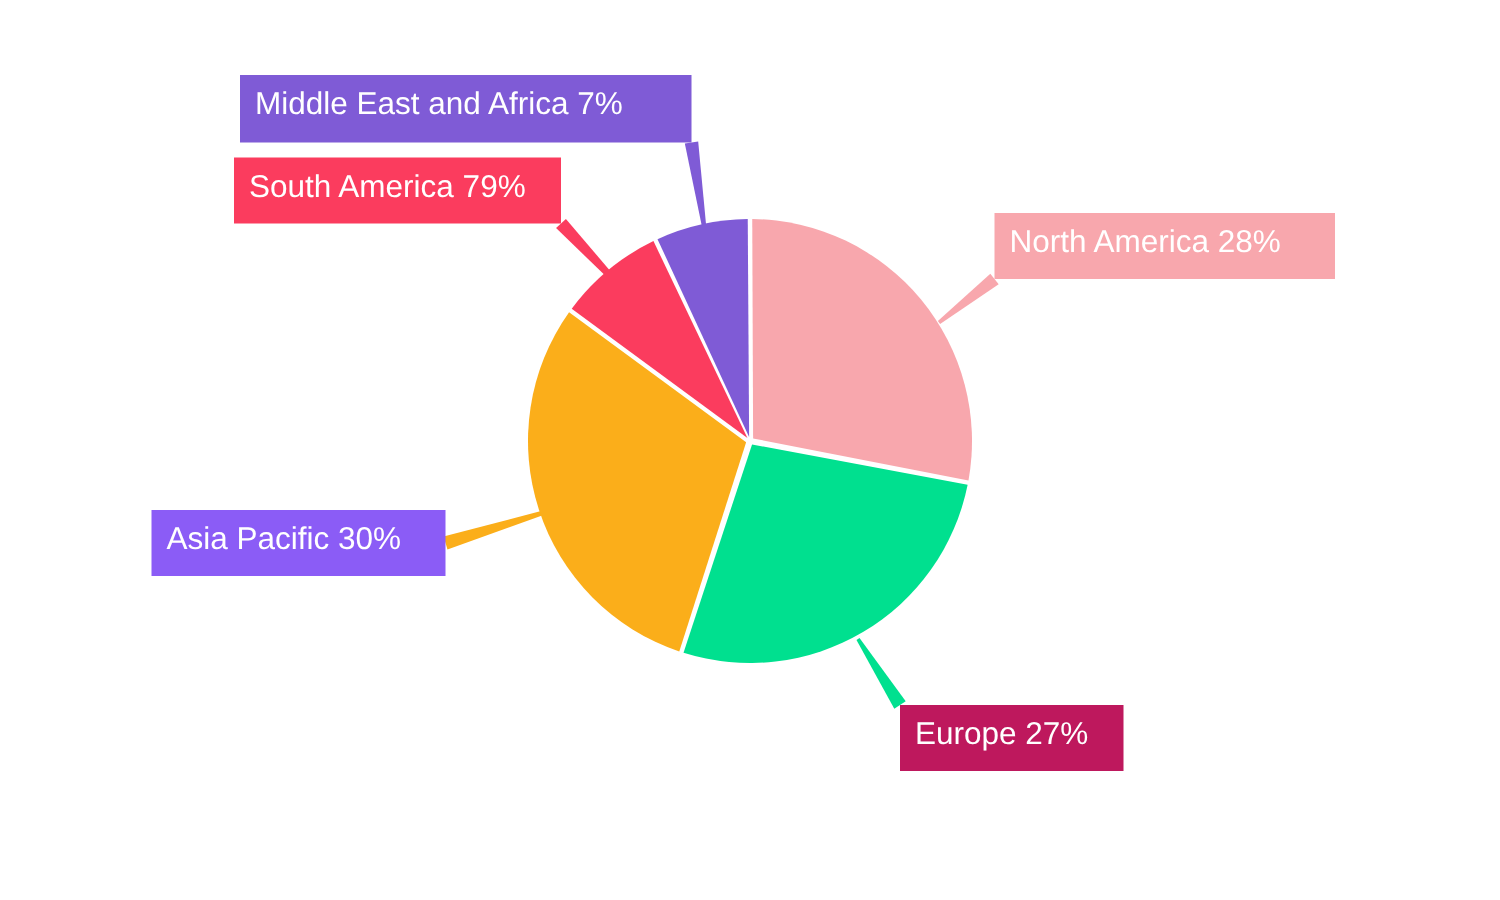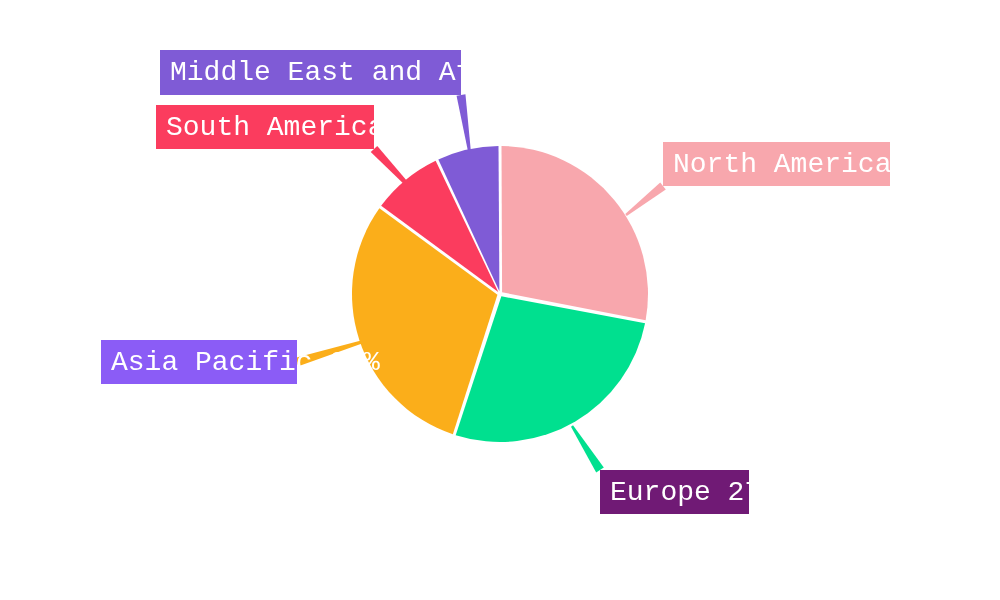--- a/index.html
+++ b/index.html
@@ -23,22 +23,22 @@
     position: absolute;
     left: 0;
     top: 0;
     width: 1000px;
     height: 600px;
     display: block;
   }
   .slice-label {
     position: absolute;
     color: #ffffff;
-    font-family: Liberation Mono, monospace;
-    font-size: 28px;
+    font-family: Liberation Sans, sans-serif;
+    font-size: 21px;
     line-height: 1;
     white-space: nowrap;
     padding: 9px 10px 10px 10px;
     box-sizing: border-box;
     letter-spacing: 0px;
   }
 </style>
 </head>
 <body>
 
@@ -54,19 +54,19 @@
       </g>
     <g id="slice-layer">
         <path d="M 502.08 292.28 L 501.50 146.01 A 148 148 0 0 1 645.65 320.26 Z" fill="#f8a7ad"></path>
         <path d="M 501.37 296.32 L 645.09 323.20 A 148 148 0 0 1 455.69 435.21 Z" fill="#00e08f"></path>
         <path d="M 497.43 294.83 L 452.84 434.29 A 148 148 0 0 1 379.39 208.23 Z" fill="#fbae1a"></path>
         <path d="M 498.28 291.92 L 381.15 205.80 A 148 148 0 0 1 435.63 160.73 Z" fill="#fb3c5e"></path>
         <path d="M 499.41 291.37 L 438.35 159.45 A 148 148 0 0 1 498.50 146.01 Z" fill="#7f5bd6"></path>
       </g>
   </svg>
   <div id="label-layer">
-      <div class="slice-label" style="left: 663px; top: 142px; width: 227px; height: 44px; background: rgb(248, 167, 173);">North America 71%</div>
-      <div class="slice-label" style="left: 600px; top: 470px; width: 149px; height: 44px; background: #701a75;">Europe 27%</div>
+      <div class="slice-label" style="left: 663px; top: 142px; width: 227px; height: 44px; background: rgb(248, 167, 173);">North America 28%</div>
+      <div class="slice-label" style="left: 600px; top: 470px; width: 149px; height: 44px; background: #be185d;">Europe 27%</div>
       <div class="slice-label" style="left: 101px; top: 340px; width: 196px; height: 44px; background: #8b5cf6;">Asia Pacific 30%</div>
-      <div class="slice-label" style="left: 156px; top: 105px; width: 218px; height: 44px; background: rgb(251, 60, 94);">South America 8%</div>
+      <div class="slice-label" style="left: 156px; top: 105px; width: 218px; height: 44px; background: rgb(251, 60, 94);">South America 79%</div>
       <div class="slice-label" style="left: 160px; top: 50px; width: 301px; height: 45px; background: rgb(127, 91, 214);">Middle East and Africa 7%</div>
     </div>
 </div>
 
 </body></html>

